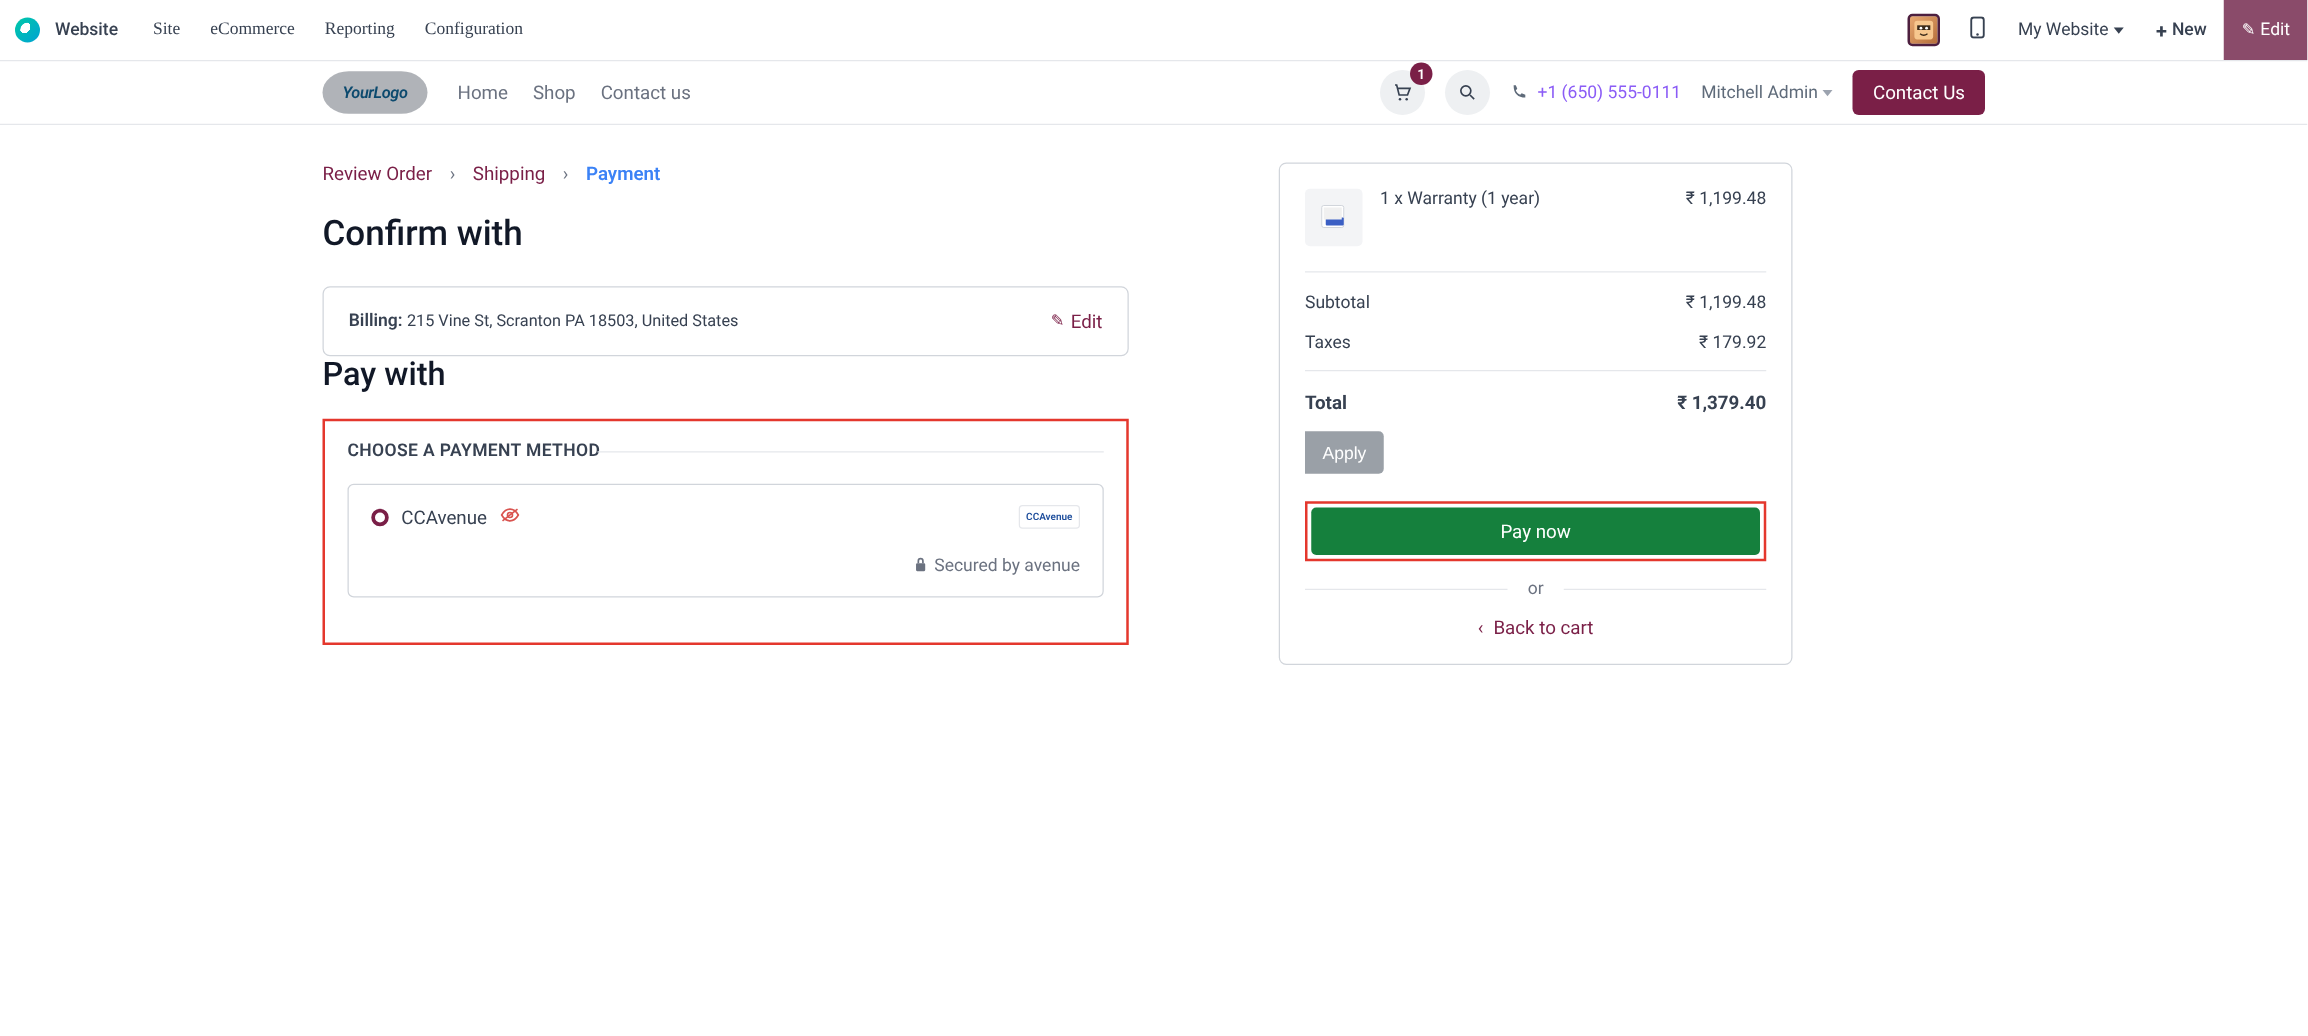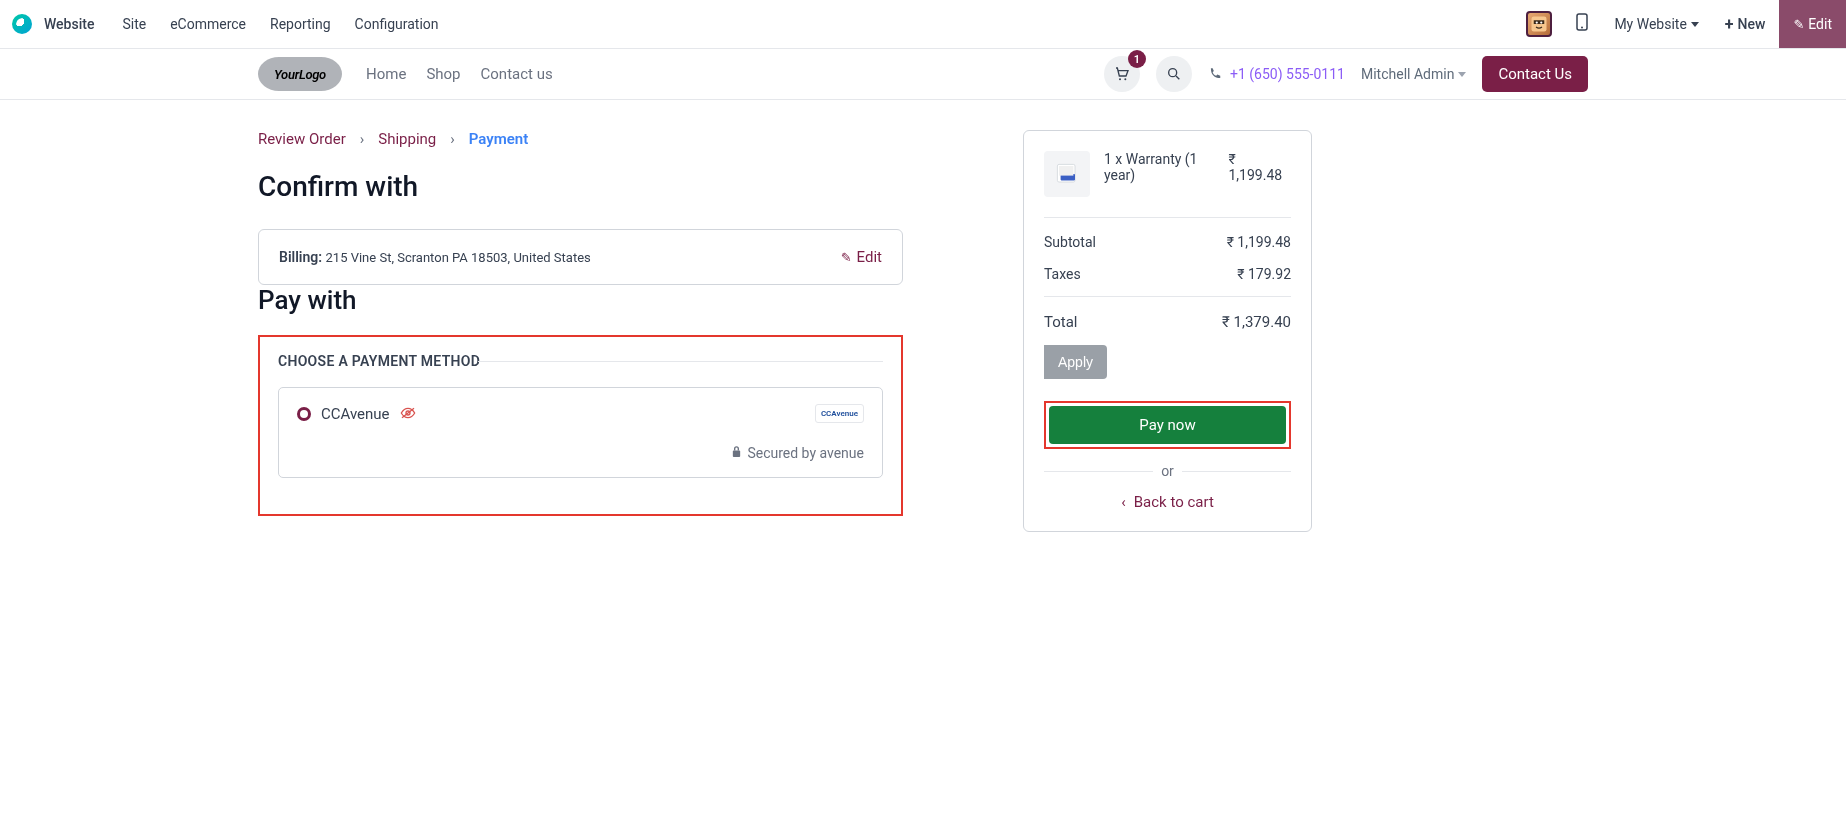--- a/index.html
+++ b/index.html
@@ -5,47 +5,47 @@
     * { margin:0; padding:0; box-sizing:border-box; }
     body { font-family: -apple-system, BlinkMacSystemFont, "Segoe UI", Roboto, "Helvetica Neue", Arial, sans-serif; color:#374151; font-size:14px; background:#fff; }
 
     
     .admin-bar { height:49px; background:#fff; border-bottom:1px solid #e5e7eb; display:flex; align-items:center; justify-content:space-between; padding:0 0 0 12px; }
     .admin-left { display:flex; align-items:center; gap:8px; }
     .admin-logo { width:20px; height:20px; border-radius:50%; background:linear-gradient(135deg,#00c9a7 0%,#00a2d4 100%); position:relative; }
     .admin-logo::before{content:"";position:absolute;left:4px;top:4px;width:12px;height:12px;border-radius:50%;background:#fff;mask:radial-gradient(circle at 30% 30%,#000 40%,transparent 40%);}
     .admin-app { font-weight:500; font-size:14px; color:#374151; margin-left:4px; }
     .admin-menu { display:flex; gap:24px; margin-left:20px;}
-    .admin-menu a { color:#374151; text-decoration:none; font-size:14px;}
+    .admin-menu a { color:#374151; text-decoration:none; font-size:14px;font-family:Liberation Serif, serif;}
     .admin-right { display:flex; align-items:center; gap:2px; height:100%;}
     .avatar-sq { width:26px; height:26px; border-radius:4px; background:linear-gradient(135deg,#e8a972 0%,#b56e3a 100%); border:2px solid #4d1f3f; margin-right:10px; display:flex;align-items:center;justify-content:center;}
     .avatar-sq svg{width:18px;height:18px;}
     .phone-out { font-size:15px; color:#374151; padding:0 12px;cursor:pointer;}
     .myweb { display:flex; align-items:center; gap:4px; padding:0 12px; font-size:14px; cursor:pointer;}
     .new-btn { display:flex; align-items:center; gap:4px; padding:0 12px; font-weight:500; font-size:14px; cursor:pointer;}
     .edit-btn { background:#8a4b6a; color:#fff; height:100%; display:flex; align-items:center; gap:4px; padding:0 14px; font-size:14px;cursor:pointer;}
     .caret-d { width:0; height:0; border-left:4px solid transparent; border-right:4px solid transparent; border-top:5px solid #374151; }
 
     
     .site-nav { border-bottom:1px solid #e5e7eb; padding:0; }
     .site-nav-inner { max-width:1330px; margin:0 auto; display:flex; align-items:center; height:50px; padding:0 0;}
-    .yourlogo { width:84px;height:34px;background:#b0b3b8;border-radius:50%/100%;display:flex;align-items:center;justify-content:center;color:#000000;font-size:13px;font-style:italic;font-weight:600;letter-spacing:-.3px;margin-right:24px;}
+    .yourlogo { width:84px;height:34px;background:#b0b3b8;border-radius:50%/100%;display:flex;align-items:center;justify-content:center;color:#0c4a6e;font-size:13px;font-style:italic;font-weight:600;letter-spacing:-.3px;margin-right:24px;}
     .site-links { display:flex; gap:20px; }
     .site-links a { color:#6b7280; text-decoration:none; font-size:15px; }
     .site-right { margin-left:auto; display:flex; align-items:center; gap:16px;}
     .circle-ico { width:36px;height:36px;border-radius:50%;background:#eef0f2;display:flex;align-items:center;justify-content:center;position:relative;cursor:pointer;}
     .cart-badge{position:absolute;top:-6px;right:-6px;background:#7a1f47;color:#fff;border-radius:50%;width:18px;height:18px;display:flex;align-items:center;justify-content:center;font-size:11px;font-weight:600;}
     .phone-num{display:flex;align-items:center;gap:8px;color:#8b5cf6;font-size:14px;}
     .mit-ad{display:flex;align-items:center;gap:4px;color:#5f6b7a;font-size:14px;cursor:pointer;}
     .contact-btn{background:#7a1f47;color:#fff;border-radius:5px;padding:9px 16px;font-size:15px;cursor:pointer;}
 
     
     .container{max-width:1330px;margin:0 auto;display:flex;gap:120px;padding:30px 0 40px;}
     .left{flex:1;max-width:645px;}
-    .right{width:289px;}
+    .right{width:411px;}
 
     .crumbs{display:flex;align-items:center;gap:14px;font-size:15px;margin-bottom:22px;}
     .crumbs .link{color:#7a1f47;cursor:pointer;}
     .crumbs .cur{font-weight:600;color:#3b82f6;}
     .chev{color:#6b7280;}
 
     h1.title{font-size:28px;font-weight:500;color:#111827;margin-bottom:26px;}
     h2.paywith{font-size:26px;font-weight:500;color:#111827;margin-bottom:20px;}
 
     .bill-box{border:1px solid #d1d5db;border-radius:6px;padding:18px 20px;display:flex;justify-content:space-between;align-items:center;}
@@ -65,21 +65,21 @@
     .pm-logo{border:1px solid #e5e7eb;border-radius:3px;padding:4px 5px;font-size:8px;color:#1e4e9c;font-weight:600;}
     .secured{display:flex;justify-content:flex-end;gap:5px;color:#6b7280;font-size:14px;margin-top:22px;}
 
     
     .summary{border:1px solid #d1d5db;border-radius:6px;padding:20px 20px;}
     .item-row{display:flex;gap:14px;padding-bottom:20px;border-bottom:1px solid #e5e7eb;}
     .item-img{width:46px;height:46px;background:#f3f4f6;border-radius:4px;display:flex;align-items:center;justify-content:center;}
     .item-img svg{width:32px;height:32px;}
     .item-txt{flex:1;display:flex;justify-content:space-between;font-size:14px;}
     .row{display:flex;justify-content:space-between;padding:8px 0;font-size:14px;}
-    .totrow{border-top:1px solid #e5e7eb;margin-top:6px;padding-top:16px;font-weight:400;font-size:15px;display:flex;justify-content:space-between;padding-bottom:14px;}
+    .totrow{border-top:1px solid #e5e7eb;margin-top:6px;padding-top:16px;font-weight:700;font-size:15px;display:flex;justify-content:space-between;padding-bottom:14px;}
     .disc{display:flex;margin-bottom:22px;}
     .disc input{flex:1;border:1px solid #d1d5db;border-right:none;border-radius:4px 0 0 4px;padding:9px 12px;font-size:14px;outline:none;}
     .disc input::placeholder{color:#9ca3af;}
     .apply{background:#9aa0a7;color:#fff;border:none;padding:9px 14px;border-radius:0 4px 4px 0;font-size:14px;cursor:pointer;}
 
     .paynow-wrap{border:2px solid #e4372d;padding:3px;margin-bottom:14px;}
     .paynow{background:#15803d;color:#fff;border-radius:4px;text-align:center;padding:10px 0;font-size:15px;cursor:pointer;}
     .orrow{position:relative;text-align:center;color:#6b7280;font-size:14px;margin-bottom:14px;}
     .orrow::before,.orrow::after{content:"";position:absolute;top:50%;width:44%;height:1px;background:#e5e7eb;}
     .orrow::before{left:0;} .orrow::after{right:0;}

